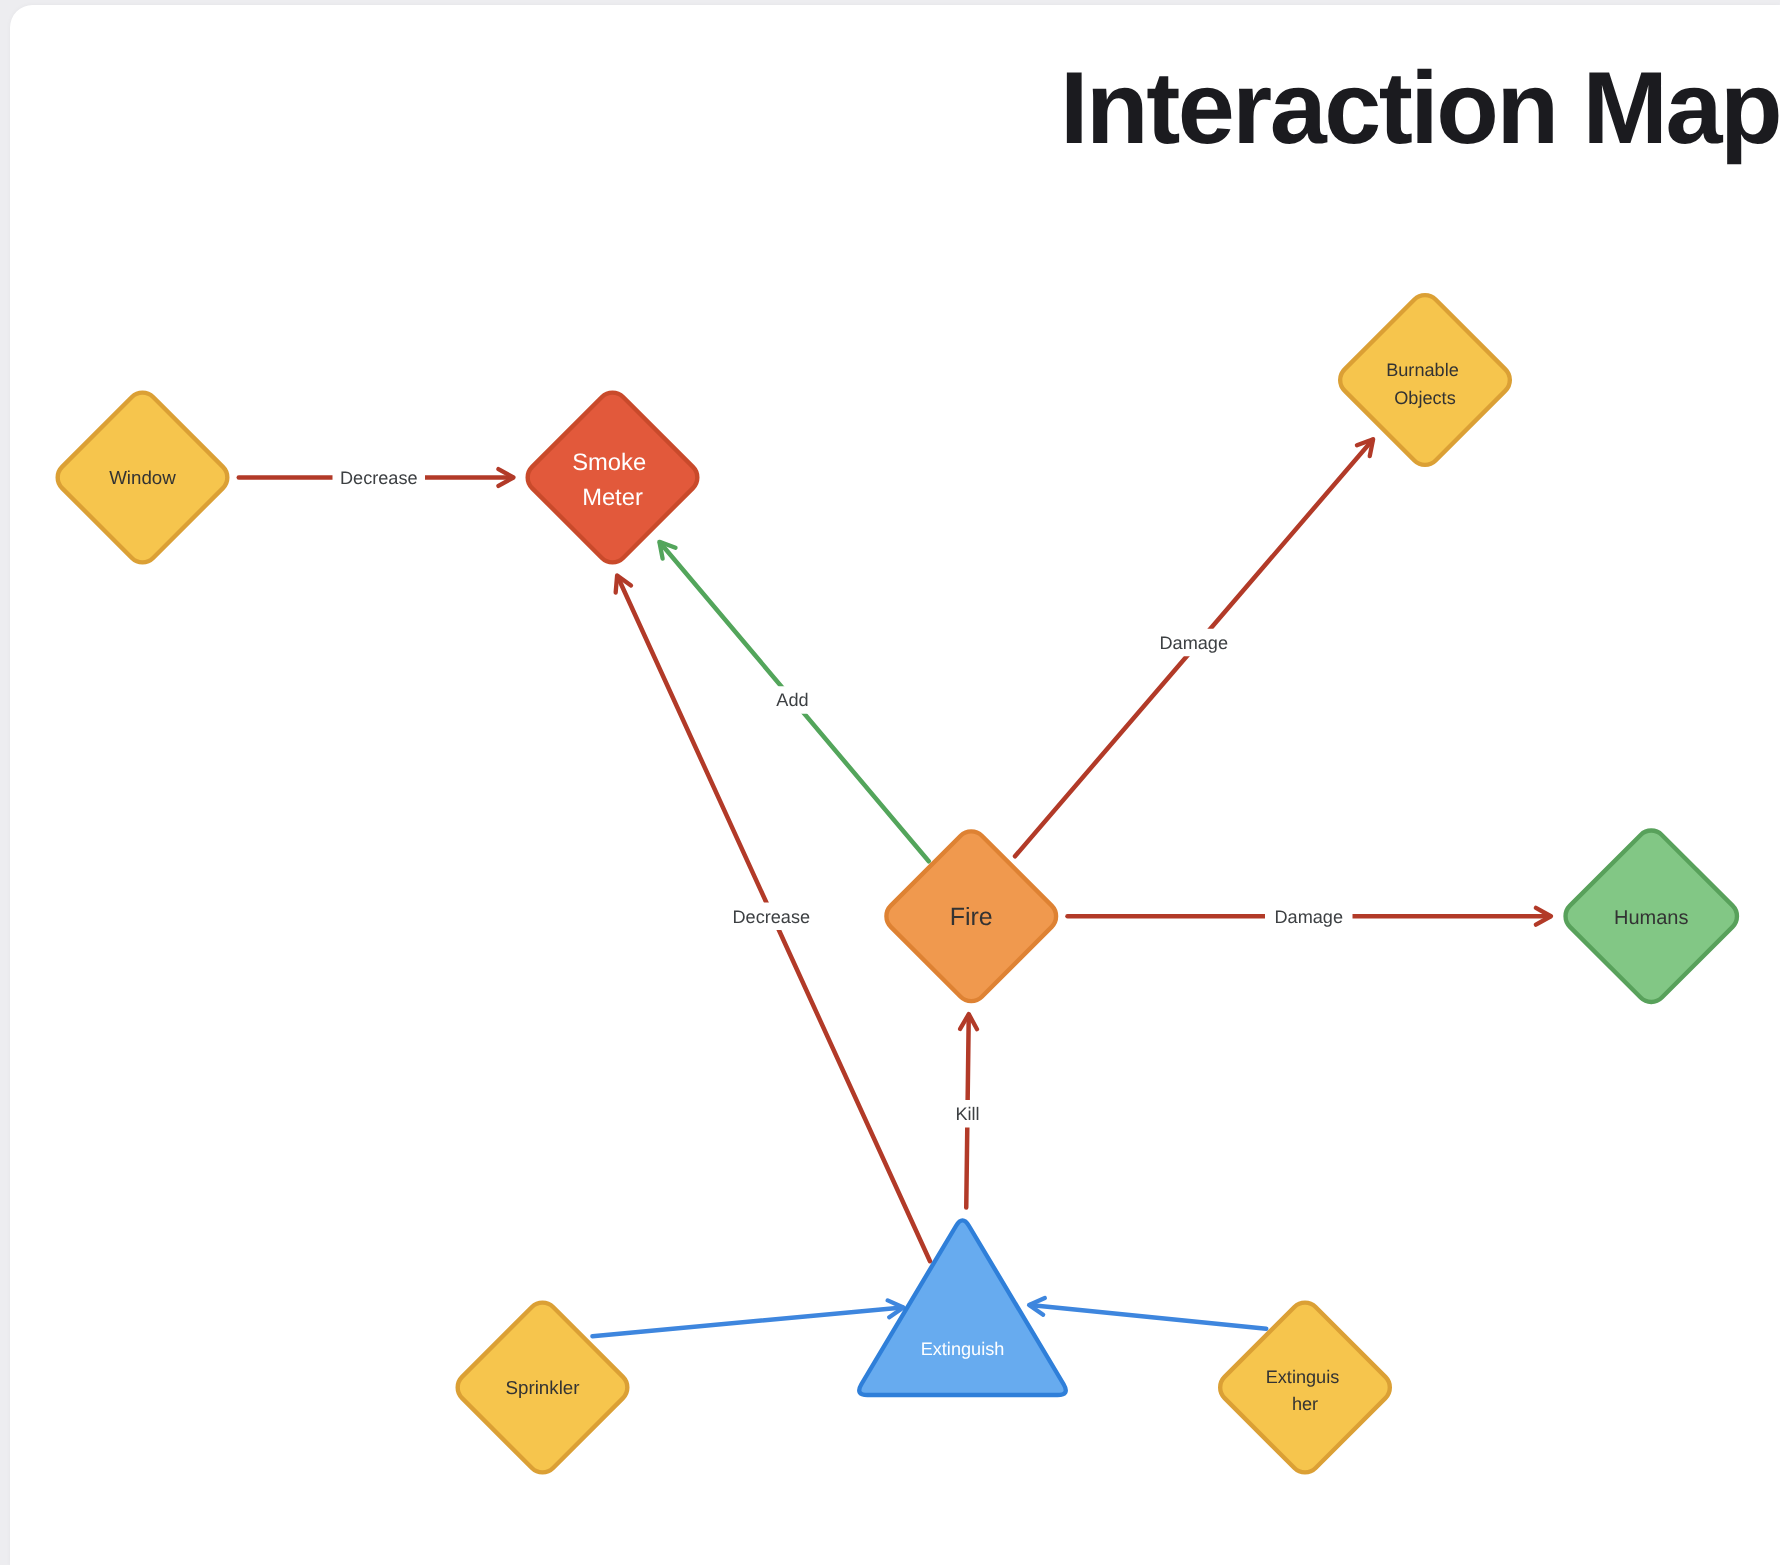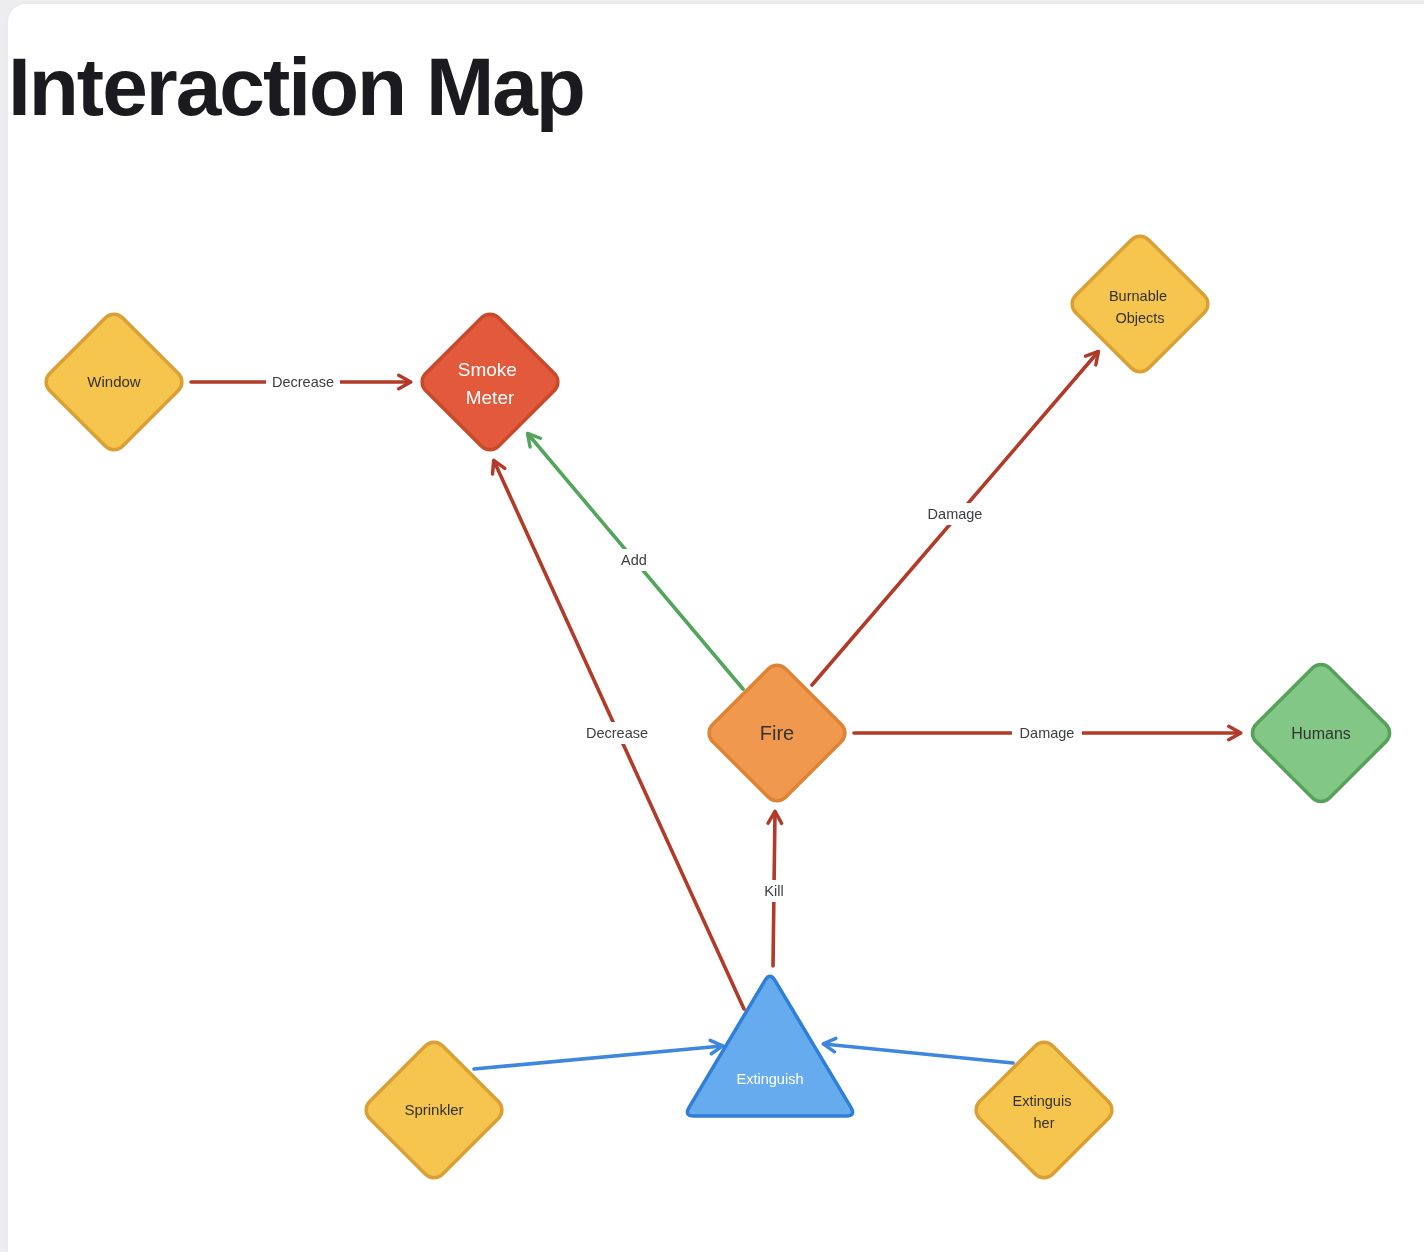--- a/index.html
+++ b/index.html
@@ -14,21 +14,21 @@
     position: absolute;
     left: 8px; top: 4px; right: 0; bottom: 0;
     background: #FFFFFF;
     border-radius: 18px 0 0 0;
     box-shadow: 0 0 4px rgba(0,0,0,0.04);
   }
   .page-title {
     position: absolute;
     left: 8px; right: 0; top: 40px;
     margin: 0;
-    text-align: left;
+    text-align: right;
     font-size: 82px;
     font-weight: 700;
     letter-spacing: -2px;
     color: #1B1B1F;
   }
   svg.map { position: absolute; left: 0; top: 0; }
 
   .edge { fill: none; stroke-width: 3.6; stroke-linecap: round; }
   .edge-red   { stroke: #B23A28; }
   .edge-green { stroke: #53A55B; }

